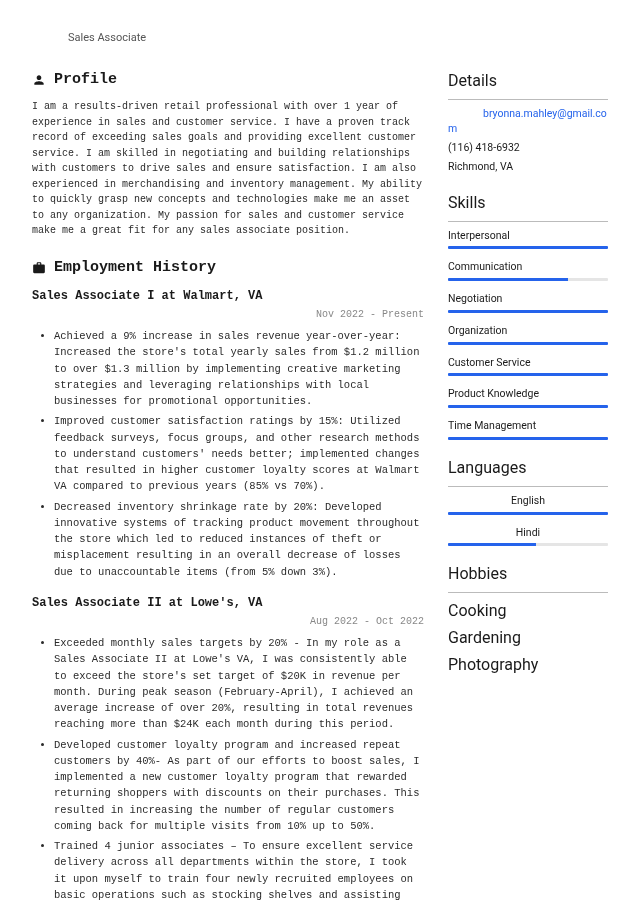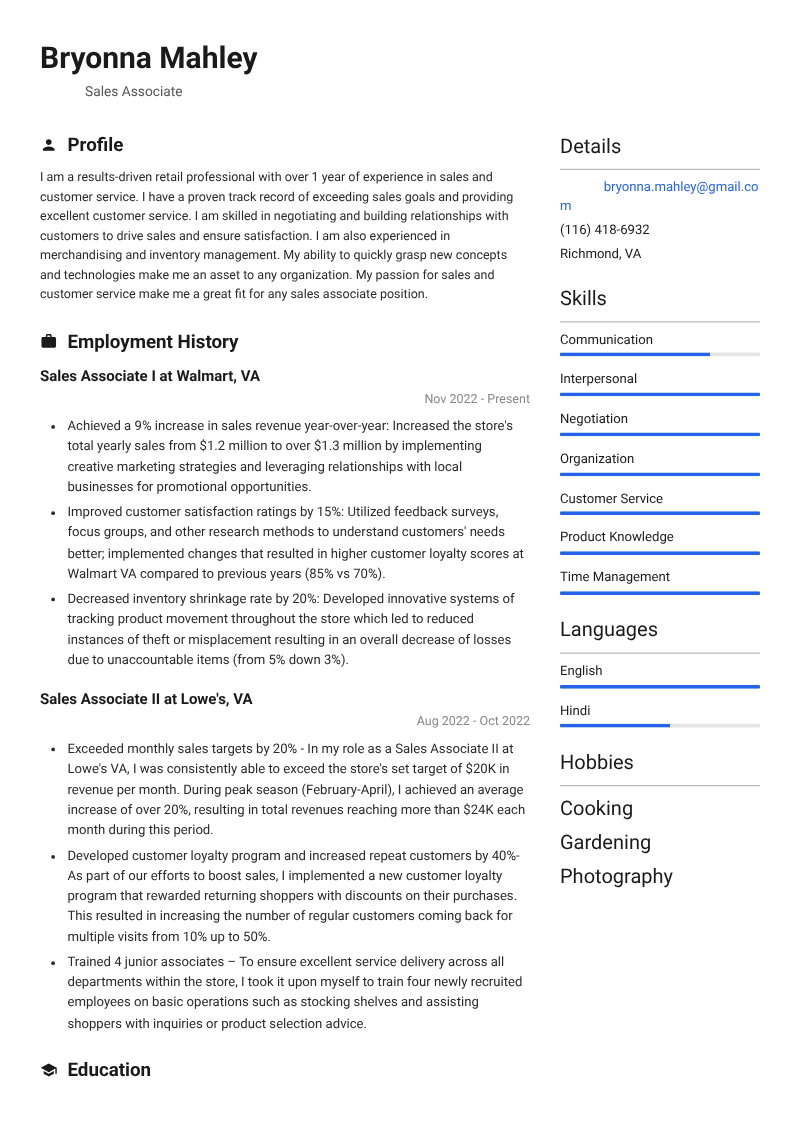--- a/index.html
+++ b/index.html
@@ -11,48 +11,47 @@
       padding: 28px 32px;
       font-size: 11px;
       line-height: 1.5;
     }
     .header { margin-bottom: 22px; }
     .name { font-size: 24px; font-weight: 700; color: #1a1a1a; }
     .title { font-size: 11px; color: #555; margin-top: 2px; margin-left: 36px; }
     .columns { display: flex; gap: 24px; }
     .main { flex: 1; min-width: 0; }
     .sidebar { width: 160px; flex-shrink: 0; }
-    .section { margin-bottom: 18px; }
+    .section { margin-bottom: 18px; font-family: Liberation Mono, monospace; }
     .section-header { display: flex; align-items: center; gap: 8px; margin-bottom: 8px; }
     .section-header .icon { width: 14px; height: 14px; display: flex; align-items: center; justify-content: center; }
     .section-header h2 { font-size: 15px; font-weight: 700; }
     .profile-text { font-size: 10px; line-height: 1.55; color: #2a2a2a; }
     .job { margin-bottom: 14px; }
     .job-title { font-size: 12px; font-weight: 700; margin-bottom: 2px; }
     .job-dates { font-size: 10px; color: #888; margin-bottom: 6px; text-align: right; }
     .job ul { list-style: disc; padding-left: 22px; }
     .job li { font-size: 10.5px; line-height: 1.55; margin-bottom: 4px; color: #2a2a2a; }
     .sidebar-section { margin-bottom: 16px; }
     .sidebar-section h3 { font-size: 16px; font-weight: 400; margin-bottom: 6px; }
     .sidebar-divider { border: none; border-top: 1px solid #bbb; margin-bottom: 6px; }
     .detail-item { font-size: 10.5px; margin-bottom: 3px; }
     .link { color: #2563eb; word-break: break-all; padding-left: 35px; }
     .skill { margin-bottom: 10px; }
     .skill-name { font-size: 10.5px; margin-bottom: 3px; }
     .skill-bar { width: 100%; height: 3px; background: #e5e5e5; border-radius: 1px; overflow: hidden; }
     .skill-fill { height: 100%; background: #2563eb; }
     .hobby-item { font-size: 16px; margin-bottom: 3px; }
-    .lang-item { margin-bottom: 10px; }
+    .lang-item { margin-bottom: 10px; text-align: center; }
     .lang-name { font-size: 10.5px; margin-bottom: 3px; }
   </style>
 </head>
 <body>
 
 <div class="header">
-  <div class="name">Bryonna Mahley</div>
   <div class="title">Sales Associate</div>
 </div>
 
 <div class="columns">
   <div class="main">
 
     <div class="section">
       <div class="section-header">
         <span class="icon">
           <svg viewBox="0 0 24 24" width="14" height="14" fill="#1a1a1a">
@@ -117,29 +116,29 @@
       <div class="detail-item">(116) 418-6932</div>
       <div class="detail-item">Richmond, VA</div>
     </div>
 
 
     <div class="sidebar-section">
       <h3>Skills</h3>
       <hr class="sidebar-divider">
       <div id="skills-container">
           <div class="skill">
+            <div class="skill-name">Interpersonal</div>
+            <div class="skill-bar">
+              <div class="skill-fill" style="width: 100%;"></div>
+            </div>
+          </div>
+          <div class="skill">
             <div class="skill-name">Communication</div>
             <div class="skill-bar">
               <div class="skill-fill" style="width: 75%;"></div>
-            </div>
-          </div>
-          <div class="skill">
-            <div class="skill-name">Interpersonal</div>
-            <div class="skill-bar">
-              <div class="skill-fill" style="width: 100%;"></div>
             </div>
           </div>
           <div class="skill">
             <div class="skill-name">Negotiation</div>
             <div class="skill-bar">
               <div class="skill-fill" style="width: 100%;"></div>
             </div>
           </div>
           <div class="skill">
             <div class="skill-name">Organization</div>

